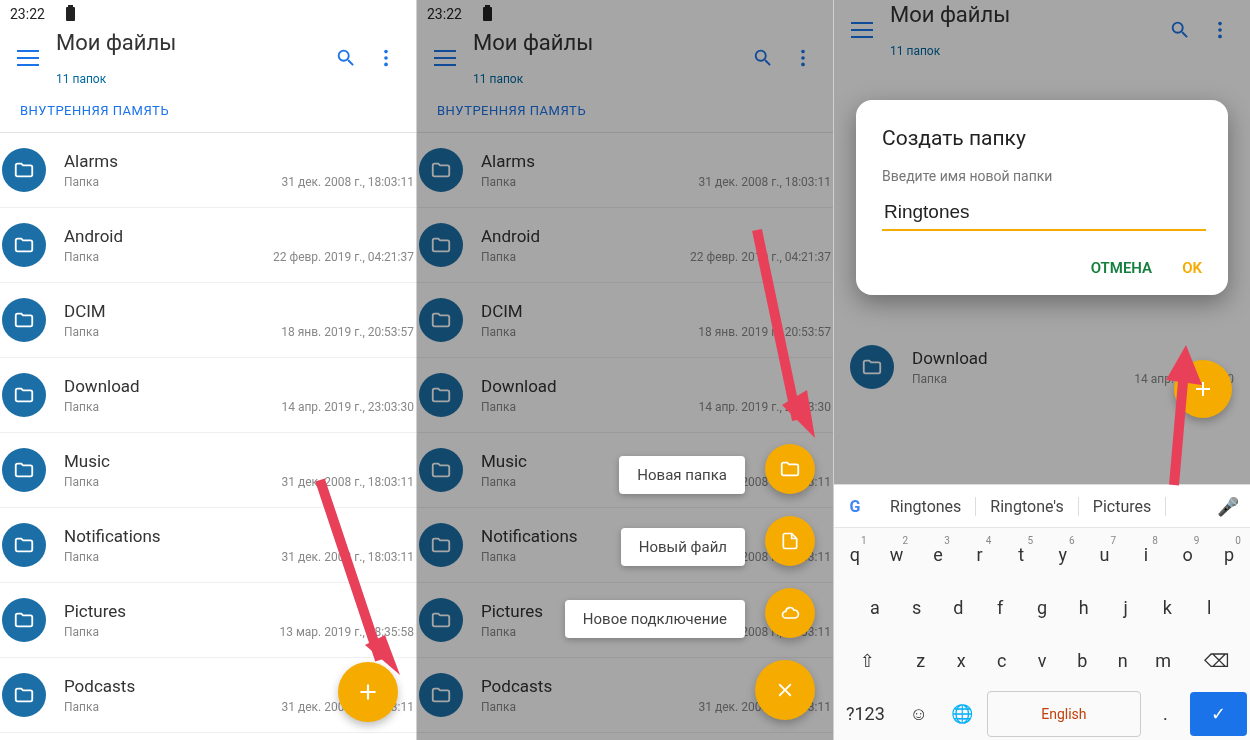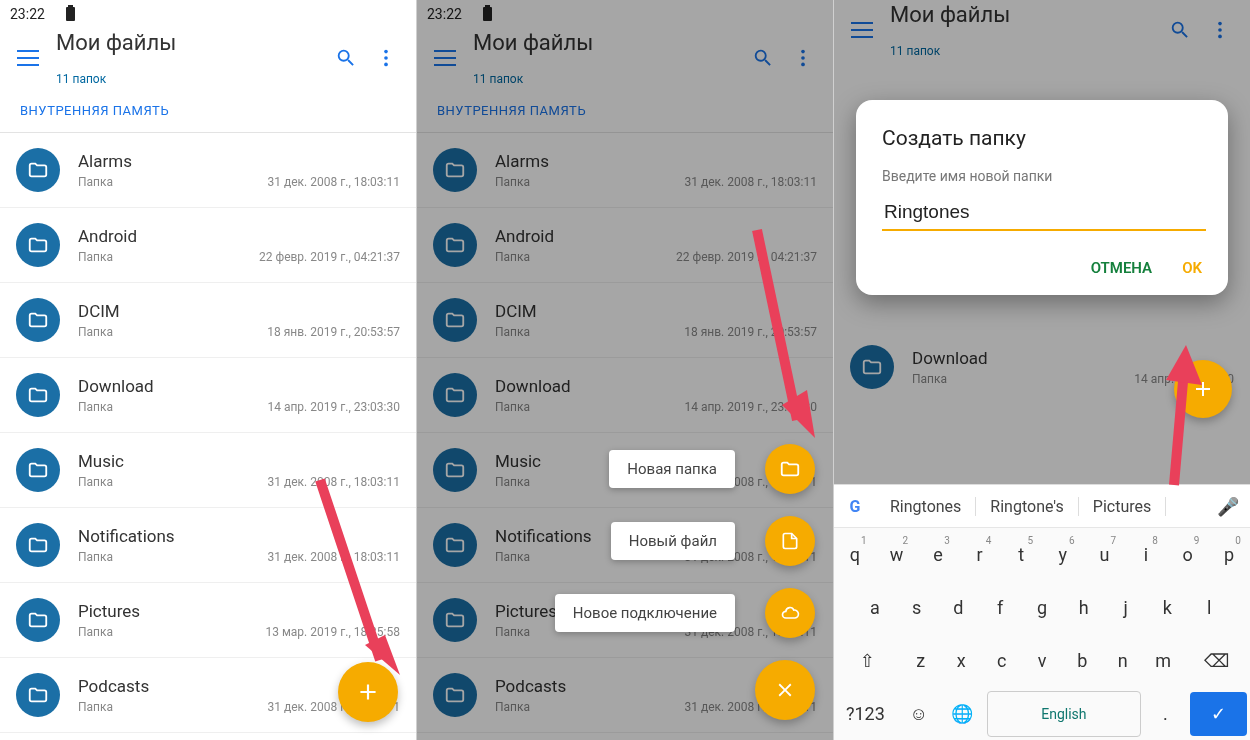--- a/index.html
+++ b/index.html
@@ -18,49 +18,49 @@
   .hamburger{width:36px;height:36px;display:flex;flex-direction:column;justify-content:center;gap:5px;align-items:center}
   .hamburger span{width:22px;height:2px;background:#1a73e8}
   .title-block{flex:1;margin-left:10px}
   .title{font-size:22px;color:#333}
   .subtitle{font-size:12px;color:#0369a1;margin-top:17px}
   .icon-btn{width:40px;height:40px;display:flex;align-items:center;justify-content:center}
   .search-svg,.more-svg{fill:#1a73e8}
   .tabrow{height:44px;display:flex;align-items:center;padding:0 20px;border-bottom:1px solid #e3e3e3}
   .tab{font-size:13px;color:#1a73e8;font-weight:400;letter-spacing:.5px}
   .list{}
-  .row{display:flex;align-items:center;height:74px;padding:0 16px;border-bottom:1px solid #efefef}
+  .row{display:flex;align-items:center;height:74px;padding:0 2px;border-bottom:1px solid #efefef}
   .folder-icon{width:44px;height:44px;border-radius:50%;background:#1b6fa6;display:flex;align-items:center;justify-content:center;flex-shrink:0}
   .row-text{flex:1;margin-left:18px;display:flex;flex-direction:column}
   .row-name{font-size:17px;color:#333}
   .row-meta{display:flex;justify-content:space-between;font-size:12px;color:#888;margin-top:4px}
   .fab{position:absolute;right:18px;bottom:18px;width:60px;height:60px;border-radius:50%;background:#f6ab00;display:flex;align-items:center;justify-content:center;z-index:20;box-shadow:0 4px 8px rgba(0,0,0,.25)}
   .fab-menu{position:absolute;right:18px;bottom:20px;z-index:20;display:flex;flex-direction:column;align-items:flex-end;gap:22px}
-  .fab-item{display:flex;align-items:center;gap:30px}
+  .fab-item{display:flex;align-items:flex-end;gap:20px}
   .fab-label{background:#fff;padding:10px 18px;border-radius:4px;font-size:15px;color:#444;box-shadow:0 2px 6px rgba(0,0,0,.25)}
   .fab-mini{width:50px;height:50px;border-radius:50%;background:#f6ab00;display:flex;align-items:center;justify-content:center;box-shadow:0 4px 8px rgba(0,0,0,.25)}
   .dialog{position:absolute;left:22px;right:22px;top:100px;background:#fff;border-radius:16px;box-shadow:0 8px 24px rgba(0,0,0,.35);z-index:30;padding:26px 26px 18px}
   .dialog-title{font-size:21px;color:#222;margin-bottom:18px}
   .dialog-hint{font-size:14px;color:#777;margin-bottom:16px}
   .dialog-input{font-size:19px;color:#222;border:0;border-bottom:2px solid #f6ab00;width:100%;padding-bottom:6px;outline:none}
   .dialog-actions{display:flex;justify-content:flex-end;gap:30px;margin-top:28px;font-size:15px;font-weight:600}
   .btn-cancel{color:#15803d}
   .btn-ok{color:#f6ab00}
   .kb{position:absolute;left:0;right:0;bottom:0;background:#fafafa;z-index:25;border-top:1px solid #ddd}
   .sugg{height:42px;display:flex;align-items:center;padding:0 10px;background:#fff;border-bottom:1px solid #e6e6e6}
   .glogo{width:22px;height:22px;margin-right:10px;display:flex;align-items:center;justify-content:center;font-weight:700;font-size:16px}
   .glogo span:nth-child(1){color:#4285F4}.glogo span:nth-child(2){color:#EA4335}
   .sugg-word{padding:0 14px;font-size:16px;color:#444;border-right:1px solid #ddd}
   .sugg-word:last-of-type{border-right:0}
   .mic{margin-left:auto;font-size:18px}
   .kbrow{display:flex;justify-content:center;height:53px;align-items:center}
   .key{flex:1;margin:3px;height:44px;display:flex;align-items:center;justify-content:center;font-size:18px;color:#333;position:relative}
   .key sup{position:absolute;top:2px;right:6px;font-size:10px;color:#888}
   .key.wide{flex:1.5}
-  .key.space{flex:4;border:1px solid #ccc;border-radius:4px;font-size:14px;color:#0f766e}
+  .key.space{flex:4;border:1px solid #ccc;border-radius:4px;font-size:14px;color:#c2410c}
   .key.enter{background:#1a73e8;border-radius:4px;color:#fff}
   .arrow{position:absolute;z-index:50;pointer-events:none}
   .arrow-line{stroke:#e9405a;stroke-width:10;fill:none}
   .arrow-head{fill:#e9405a}
   .dim-list-fab{position:absolute;right:18px;bottom:322px;width:58px;height:58px;border-radius:50%;background:#f6ab00;display:flex;align-items:center;justify-content:center;z-index:20;box-shadow:0 4px 8px rgba(0,0,0,.25)}
   .subrow{display:flex;align-items:center;height:74px;padding:0 16px}
 </style>
 </head>
 <body>
 

